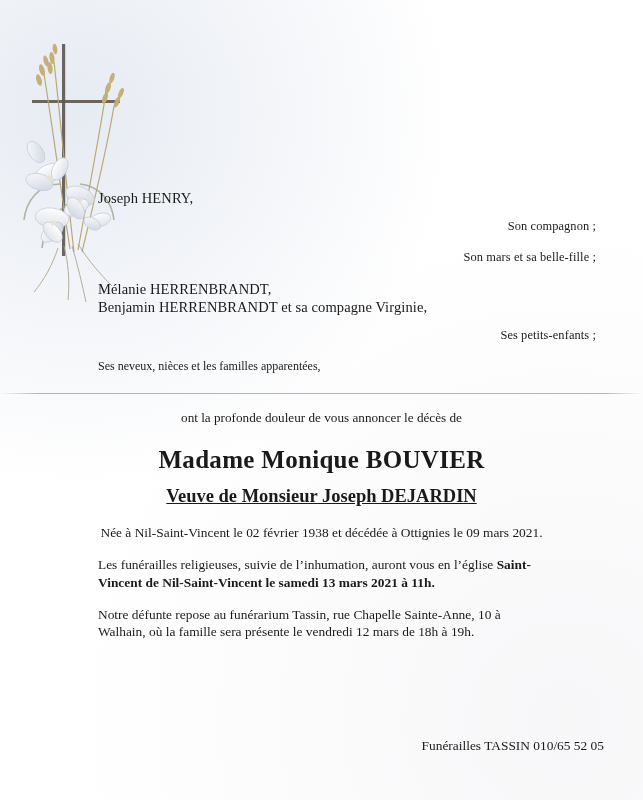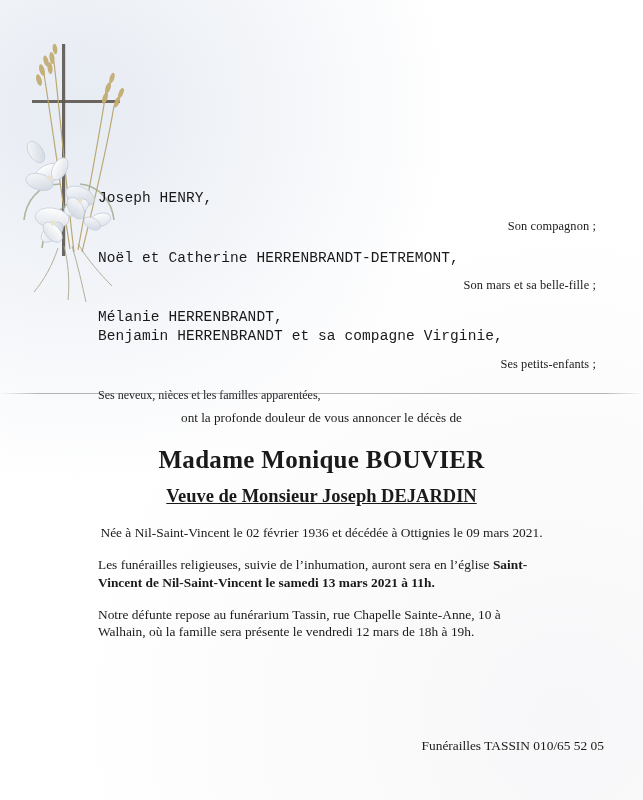--- a/index.html
+++ b/index.html
@@ -55,21 +55,20 @@
     position: absolute;
     left: 98px;
     top: 190px;
     width: 500px;
   }
   .fam-line {
     font-size: 14.5px;
     line-height: 1.15;
     margin: 0 0 3px 0;
     letter-spacing: 0.1px;
-    font-family: Liberation Mono, monospace;
   }
   .fam-rel {
     font-size: 12.4px;
     text-align: right;
     margin: 12px 0 16px 0;
     padding-right: 2px;
     letter-spacing: 0.1px;
   }
   .fam-line.tight { margin-bottom: 2px; }
   .fam-last {
@@ -218,38 +217,37 @@
         <path d="M70 210 C 80 226, 92 240, 104 252"></path>
         <path d="M50 214 C 44 232, 36 246, 26 258"></path>
       </g>
     </svg>
   </div>
 
   <div class="family">
     <p class="fam-line">Joseph HENRY,</p>
     <p class="fam-rel">Son compagnon ;</p>
 
-    <p class="fam-line">Noël et Catherine HERRENBRANDT-DETREMONT,</p>
     <p class="fam-rel">Son mars et sa belle-fille ;</p>
 
     <p class="fam-line tight">Mélanie HERRENBRANDT,</p>
     <p class="fam-line">Benjamin HERRENBRANDT et sa compagne Virginie,</p>
     <p class="fam-rel">Ses petits-enfants ;</p>
 
     <p class="fam-last">Ses neveux, nièces et les familles apparentées,</p>
   </div>
 
   <div class="divider"></div>
 
   <div class="announce">
     <p class="announce-intro">ont la profonde douleur de vous annoncer le décès de</p>
     <p class="deceased-name">Madame Monique BOUVIER</p>
     <p class="deceased-sub">Veuve de Monsieur Joseph DEJARDIN</p>
-    <p class="birth-death">Née à Nil-Saint-Vincent le 02 février 1936 et décédée à Ottignies le 09 mars 2021.</p>
+    <p class="birth-death">Née à Nil-Saint-Vincent le 02 février 1938 et décédée à Ottignies le 09 mars 2021.</p>
   </div>
 
   <div class="details">
-    <p class="para"><span>Les funérailles religieuses, suivie de l’inhumation, auront sera en l’église </span><b>Saint-Vincent de Nil-Saint-Vincent le samedi 13 mars 2021 à 11h.</b></p>
+    <p class="para"><span>Les funérailles religieuses, suivie de l’inhumation, auront vous en l’église </span><b>Saint-Vincent de Nil-Saint-Vincent le samedi 13 mars 2021 à 11h.</b></p>
     <p class="para">Notre défunte repose au funérarium Tassin, rue Chapelle Sainte-Anne, 10 à Walhain, où la famille sera présente le vendredi 12 mars de 18h à 19h.</p>
   </div>
 
   <div class="footer">Funérailles TASSIN 010/65 52 05</div>
 </div>
 
 </body></html>

